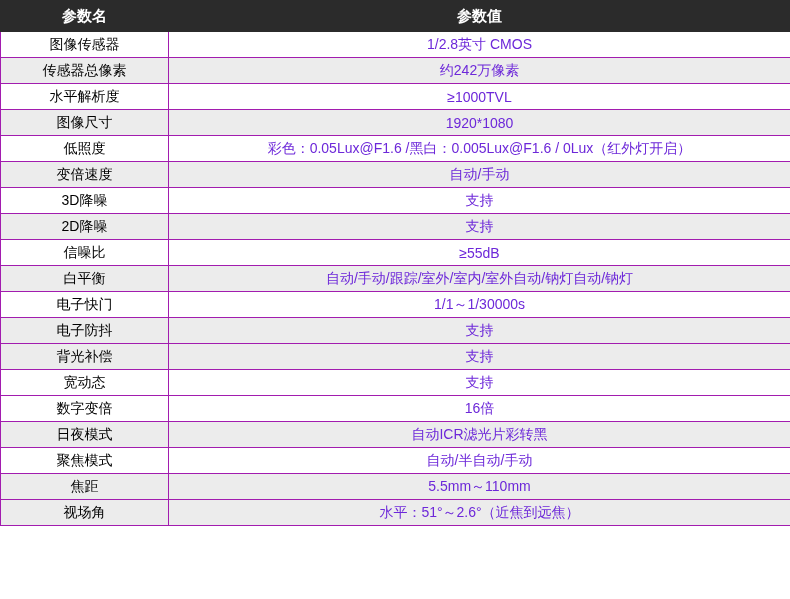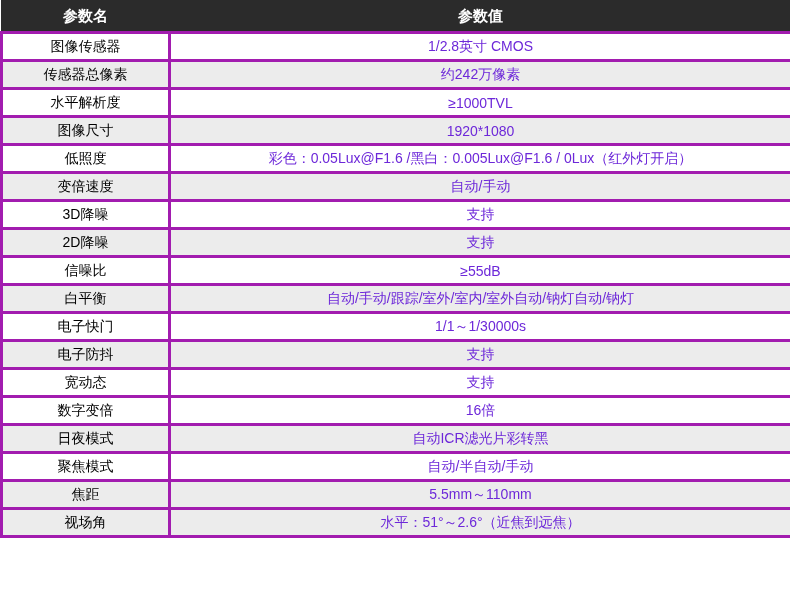--- a/index.html
+++ b/index.html
@@ -31,21 +31,21 @@
     height: 30px;
     padding: 0;
     border: 1px solid #2b2b2b;
     margin-left: 36px;
   }
   .spec-table td {
     height: 25px;
     padding: 0 4px;
     font-size: 14px;
     text-align: center;
-    border: 3px solid #a21caf;
+    border: 1px solid #a21caf;
     white-space: nowrap;
     overflow: hidden;
   }
   .spec-table tr.odd td { background: #ffffff; }
   .spec-table tr.even td { background: #ececec; }
   .spec-table td.name-cell { color: #000000; }
   .spec-table td.value-cell { color: #6d28d9; }
 </style>
 </head>
 <body>
@@ -103,20 +103,24 @@
         <td class="value-cell">自动/手动/跟踪/室外/室内/室外自动/钠灯自动/钠灯</td>
       </tr>
       <tr class="odd">
         <td class="name-cell">电子快门</td>
         <td class="value-cell">1/1～1/30000s</td>
       </tr>
       <tr class="even">
         <td class="name-cell">电子防抖</td>
         <td class="value-cell">支持</td>
       </tr>
+      <tr class="even">
+        <td class="name-cell">背光补偿</td>
+        <td class="value-cell">支持</td>
+      </tr>
       <tr class="odd">
         <td class="name-cell">宽动态</td>
         <td class="value-cell">支持</td>
       </tr>
       <tr class="odd">
         <td class="name-cell">数字变倍</td>
         <td class="value-cell">16倍</td>
       </tr>
       <tr class="even">
         <td class="name-cell">日夜模式</td>

